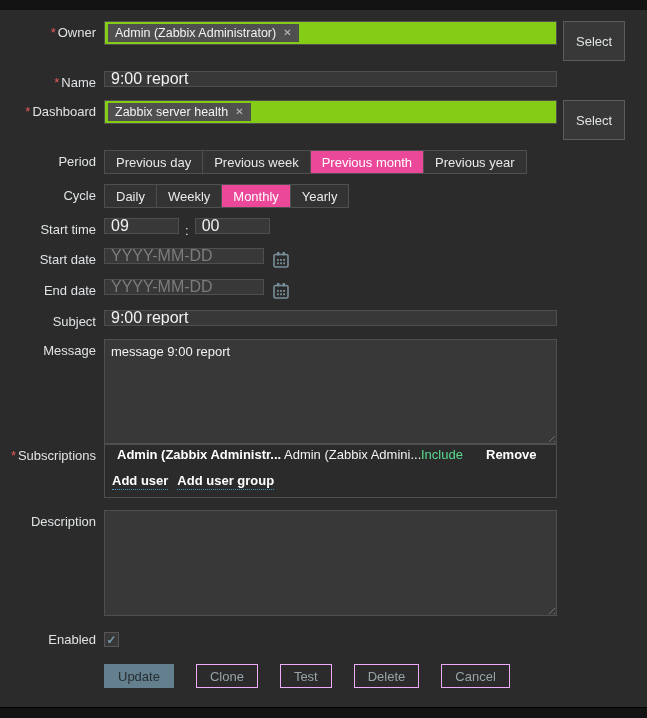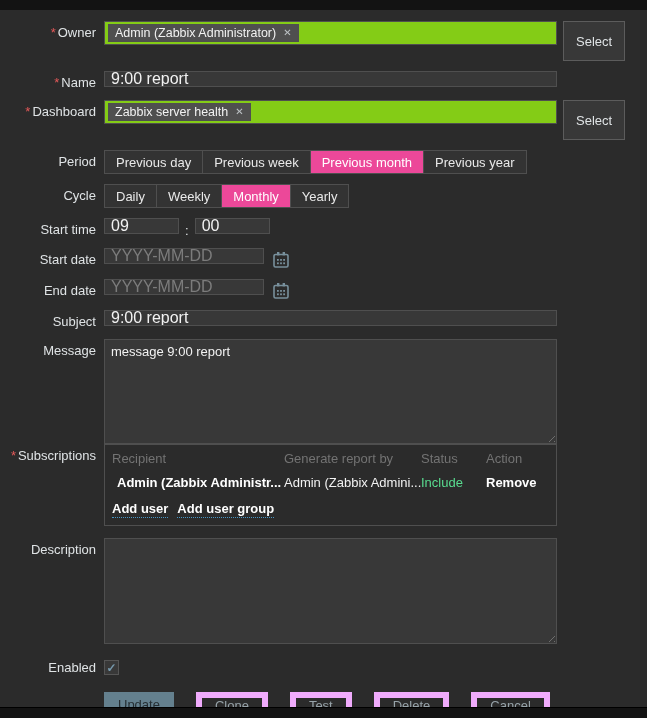--- a/index.html
+++ b/index.html
@@ -111,21 +111,21 @@
   .checkbox::after { content: "✓"; color: #7699ad; font-size: 12px; font-weight: bold; line-height: 12px; }
 
   .btn-row { margin: 17px 0 0 104px; display: flex; gap: 22px; }
   .btn-primary {
     height: 24px; padding: 0 13px;
     background: #64808e; border: 1px solid #64808e; color: #252e33;
     font-family: inherit; font-size: 13px; cursor: pointer;
   }
   .btn-alt {
     height: 24px; padding: 0 13px;
-    background: transparent; border: 6px solid #f0abfc; color: #97a3a9;
+    background: transparent; border: 1px solid #f0abfc; color: #97a3a9;
     font-family: inherit; font-size: 13px; cursor: pointer;
   }
 
   .mt-msg { margin-bottom: 0; }
   .mt-sub { margin-bottom: 12px; }
 </style>
 </head>
 <body>
 
 <div class="top-bar"></div>
@@ -252,26 +252,20 @@
         <textarea class="textarea ta-message" style="">message 9:00 report</textarea>
         <div class="resize-corner"></div>
       </div>
     </div>
   </div>
 
   <div class="row mt-sub">
     <div class="row-label"><span class="asterisk">*</span><span>Subscriptions</span></div>
     <div class="field">
       <div class="sub-table">
-        <div class="sub-grid sub-head">
-          <div class="cell">Recipient</div>
-          <div class="cell">Generate report by</div>
-          <div class="cell">Status</div>
-          <div class="cell">Action</div>
-        </div>
         <div class="sub-grid sub-row">
           <div class="cell recipient-cell">
             <svg width="14" height="14" viewBox="0 0 14 14">
               <circle cx="7" cy="4" r="2.6" fill="#8a949a"></circle>
               <path d="M2.2 12.5 a4.8 4.4 0 0 1 9.6 0 z" fill="#8a949a"></path>
             </svg>
             <a class="link">Admin (Zabbix Administr...</a>
           </div>
           <div class="cell plain-cell">Admin (Zabbix Admini...</div>
           <div class="cell"><a class="link-green">Include</a></div>

